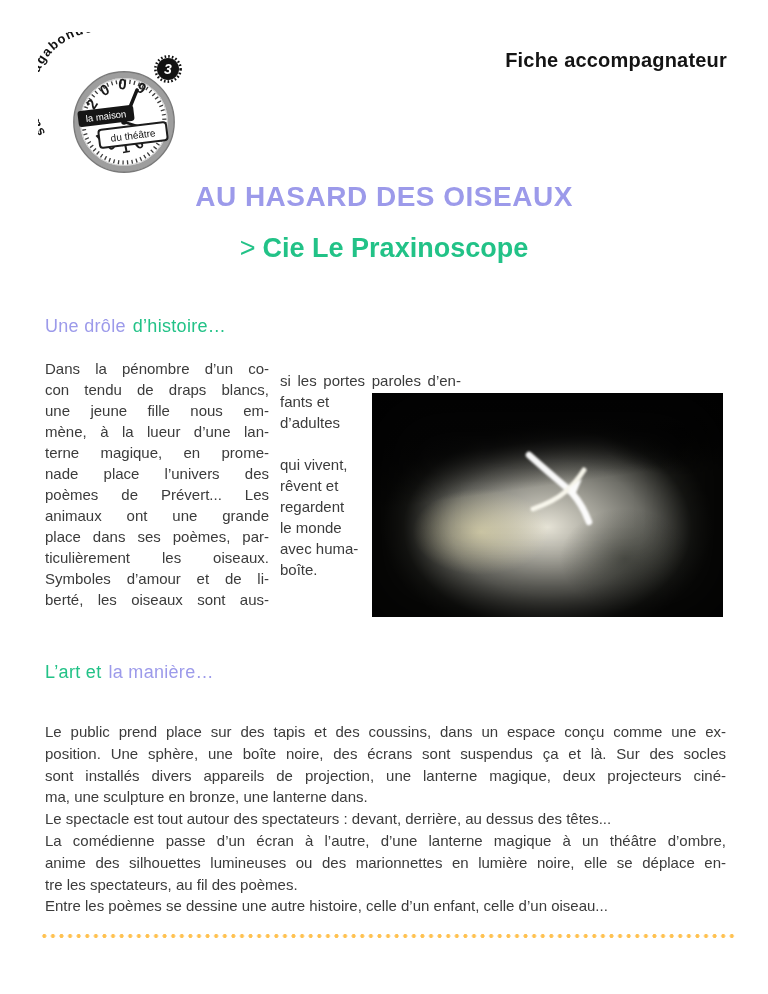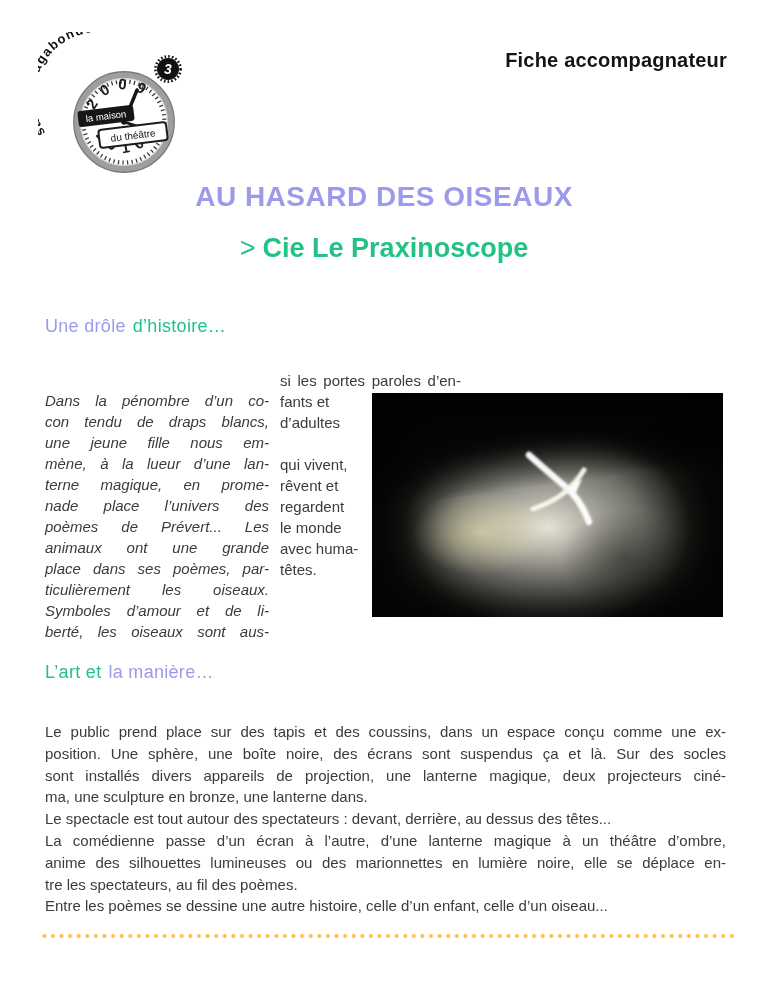--- a/index.html
+++ b/index.html
@@ -34,21 +34,21 @@
   .h-art{top:662px;}
   .hp-purple{color:var(--purple,#9c9aea);}
   .hp-green{color:var(--green,#22c287);}
   .section-heading .sep{display:inline-block;width:7px;}
 
   
   .bodytext{font-size:15px;line-height:21px;color:var(--body-text,#3b3b3b);}
   .line{min-height:21px;}
   .stretch{text-align:justify;text-align-last:justify;}
 
-  .col-left{position:absolute;left:45px;top:390px;width:224px;font-style:italic;}
+  .col-left{position:absolute;left:45px;top:358px;width:224px;}
   .col-mid{position:absolute;left:280px;top:370px;width:96px;}
   .col-mid .wide{white-space:nowrap;word-spacing:2.5px;}
 
   .para{position:absolute;left:45px;top:721px;width:681px;line-height:21.8px;}
   .para .line{min-height:21.8px;}
 
   
   .photo{
     position:absolute;left:372px;top:393px;width:351px;height:224px;
     background:
@@ -139,21 +139,21 @@
   <div class="col-mid bodytext">
     <div class="line wide">si les portes paroles d’en-</div>
     <div class="line">fants et</div>
     <div class="line">d’adultes</div>
     <div class="line"></div>
     <div class="line">qui vivent,</div>
     <div class="line">rêvent et</div>
     <div class="line">regardent</div>
     <div class="line">le monde</div>
     <div class="line">avec huma-</div>
-    <div class="line">têtes.</div>
+    <div class="line">boîte.</div>
   </div>
 
   <div class="photo">
     <svg width="351" height="224" viewBox="0 0 351 224">
       <defs>
         <filter id="softblur" x="-30%" y="-30%" width="160%" height="160%">
           <feGaussianBlur stdDeviation="1.1"></feGaussianBlur>
         </filter>
       </defs>
       <g filter="url(#softblur)" opacity="0.96">

